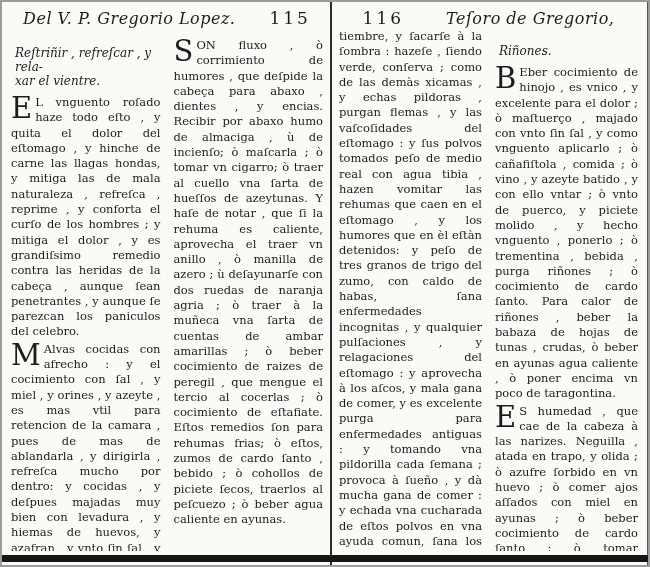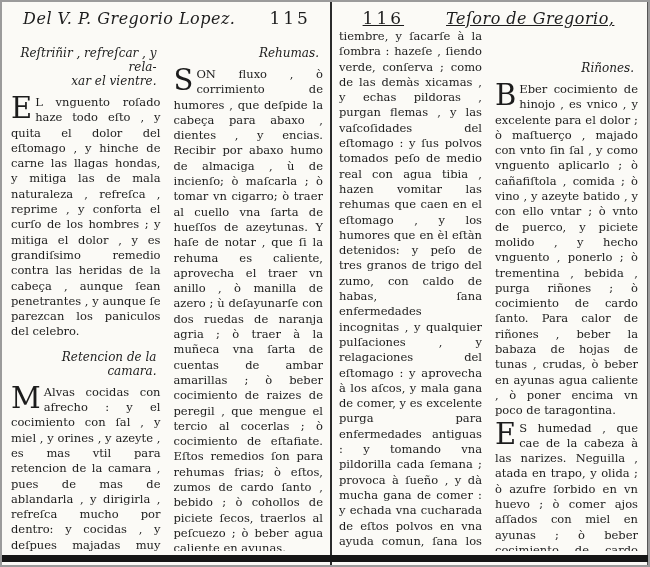--- a/index.html
+++ b/index.html
@@ -14,34 +14,34 @@
     color:#1c1c1c;
     overflow:hidden;
     display:flex;
   }
   .page { box-sizing:border-box; height:100%; display:flex; flex-direction:column; }
   .page-left  { width:330px; border-right:2px solid #2b2b2b; padding:4px 7px 14px 9px; }
   .page-right { flex:1; padding:4px 9px 14px 7px; border-right:1px solid #555; }
 
   .pageheader { display:flex; align-items:baseline; justify-content:center; flex:none; }
   .page-left  .pageheader { margin:2px 0 10px; gap:34px; }
-  .page-right .pageheader { margin:2px 0 1px;  gap:42px;text-decoration:underline; }
+  .page-right .pageheader { margin:2px 0 1px;  gap:42px; }
   .running-title { font-style:italic; font-size:16px; letter-spacing:0.5px; }
   .pagenum { font-size:17px; letter-spacing:3px; }
 
   .cols { flex:1; display:flex; gap:13px; overflow:hidden; }
   .col  { flex:1; display:flex; flex-direction:column; overflow:hidden; }
 
   .sect {
-    font-style:italic; text-align:right;
+    font-style:italic; text-align:left;
     font-size:12px; font-weight:normal;
     margin:8px 4px 7px; line-height:14px;
     white-space:pre-line;
   }
-  .col4 > .sect:first-child { margin-top:32px; }
+  .col4 > .sect:first-child { margin-top:15px; }
 
   .body {
     font-size:11.5px; line-height:15.3px;
     text-align:justify; margin:0 0 2px;
   }
   .dropcap {
     float:left; font-size:29px; line-height:25px;
     padding:1px 3px 0 0;
   }
 
@@ -59,26 +59,24 @@
     <div class="pageheader">
       <span class="running-title">Del V. P. Gregorio Lopez.</span>
       <span class="pagenum">115</span>
     </div>
     <div class="cols">
 
       <div class="col col1">
         <h3 class="sect">Reſtriñir , refreſcar , y rela-
 xar el vientre.</h3>
         <p class="body"><span class="dropcap">E</span><span>L vnguento roſado haze todo eſto , y quita el dolor del eſtomago , y hinche de carne las llagas hondas, y mitiga las de mala naturaleza , refreſca , reprime , y conforta el curſo de los hombres ; y mitiga el dolor , y es grandiſsimo remedio contra las heridas de la cabeça , aunque ſean penetrantes , y aunque ſe parezcan los paniculos del celebro.</span></p>
-        <h3 class="sect">Retencion de la camara.</h3>
         <p class="body"><span class="dropcap">M</span><span>Alvas cocidas con afrecho : y el cocimiento con ſal , y miel , y orines , y azeyte , es mas vtil para retencion de la camara , pues de mas de ablandarla , y dirigirla , refreſca mucho por dentro: y cocidas , y deſpues majadas muy bien con levadura , y hiemas de huevos, y azafran , y vnto ſin ſal , y hecho emplaſto , madura qualquier divieſſo , y apoſtemas, por malas que ſean.</span></p>
       </div>
 
       <div class="col col2">
-        <h3 class="sect">Rehumas.</h3>
         <p class="body"><span class="dropcap">S</span><span>ON fluxo , ò corrimiento de humores , que deſpide la cabeça para abaxo , dientes , y encias. Recibir por abaxo humo de almaciga , ù de incienſo; ò maſcarla ; ò tomar vn cigarro; ò traer al cuello vna ſarta de hueſſos de azeytunas. Y haſe de notar , que ſi la rehuma es caliente, aprovecha el traer vn anillo , ò manilla de azero ; ù deſayunarſe con dos ruedas de naranja agria ; ò traer à la muñeca vna ſarta de cuentas de ambar amarillas ; ò beber cocimiento de raizes de peregil , que mengue el tercio al cocerlas ; ò cocimiento de eſtafiate. Eſtos remedios ſon para rehumas frias; ò eſtos, zumos de cardo ſanto , bebido ; ò cohollos de piciete ſecos, traerlos al peſcuezo ; ò beber agua caliente en ayunas.</span></p>
 
       </div>
 
     </div>
   </div>
 
   <div class="page page-right">
     <div class="pageheader">
       <span class="pagenum">116</span>

